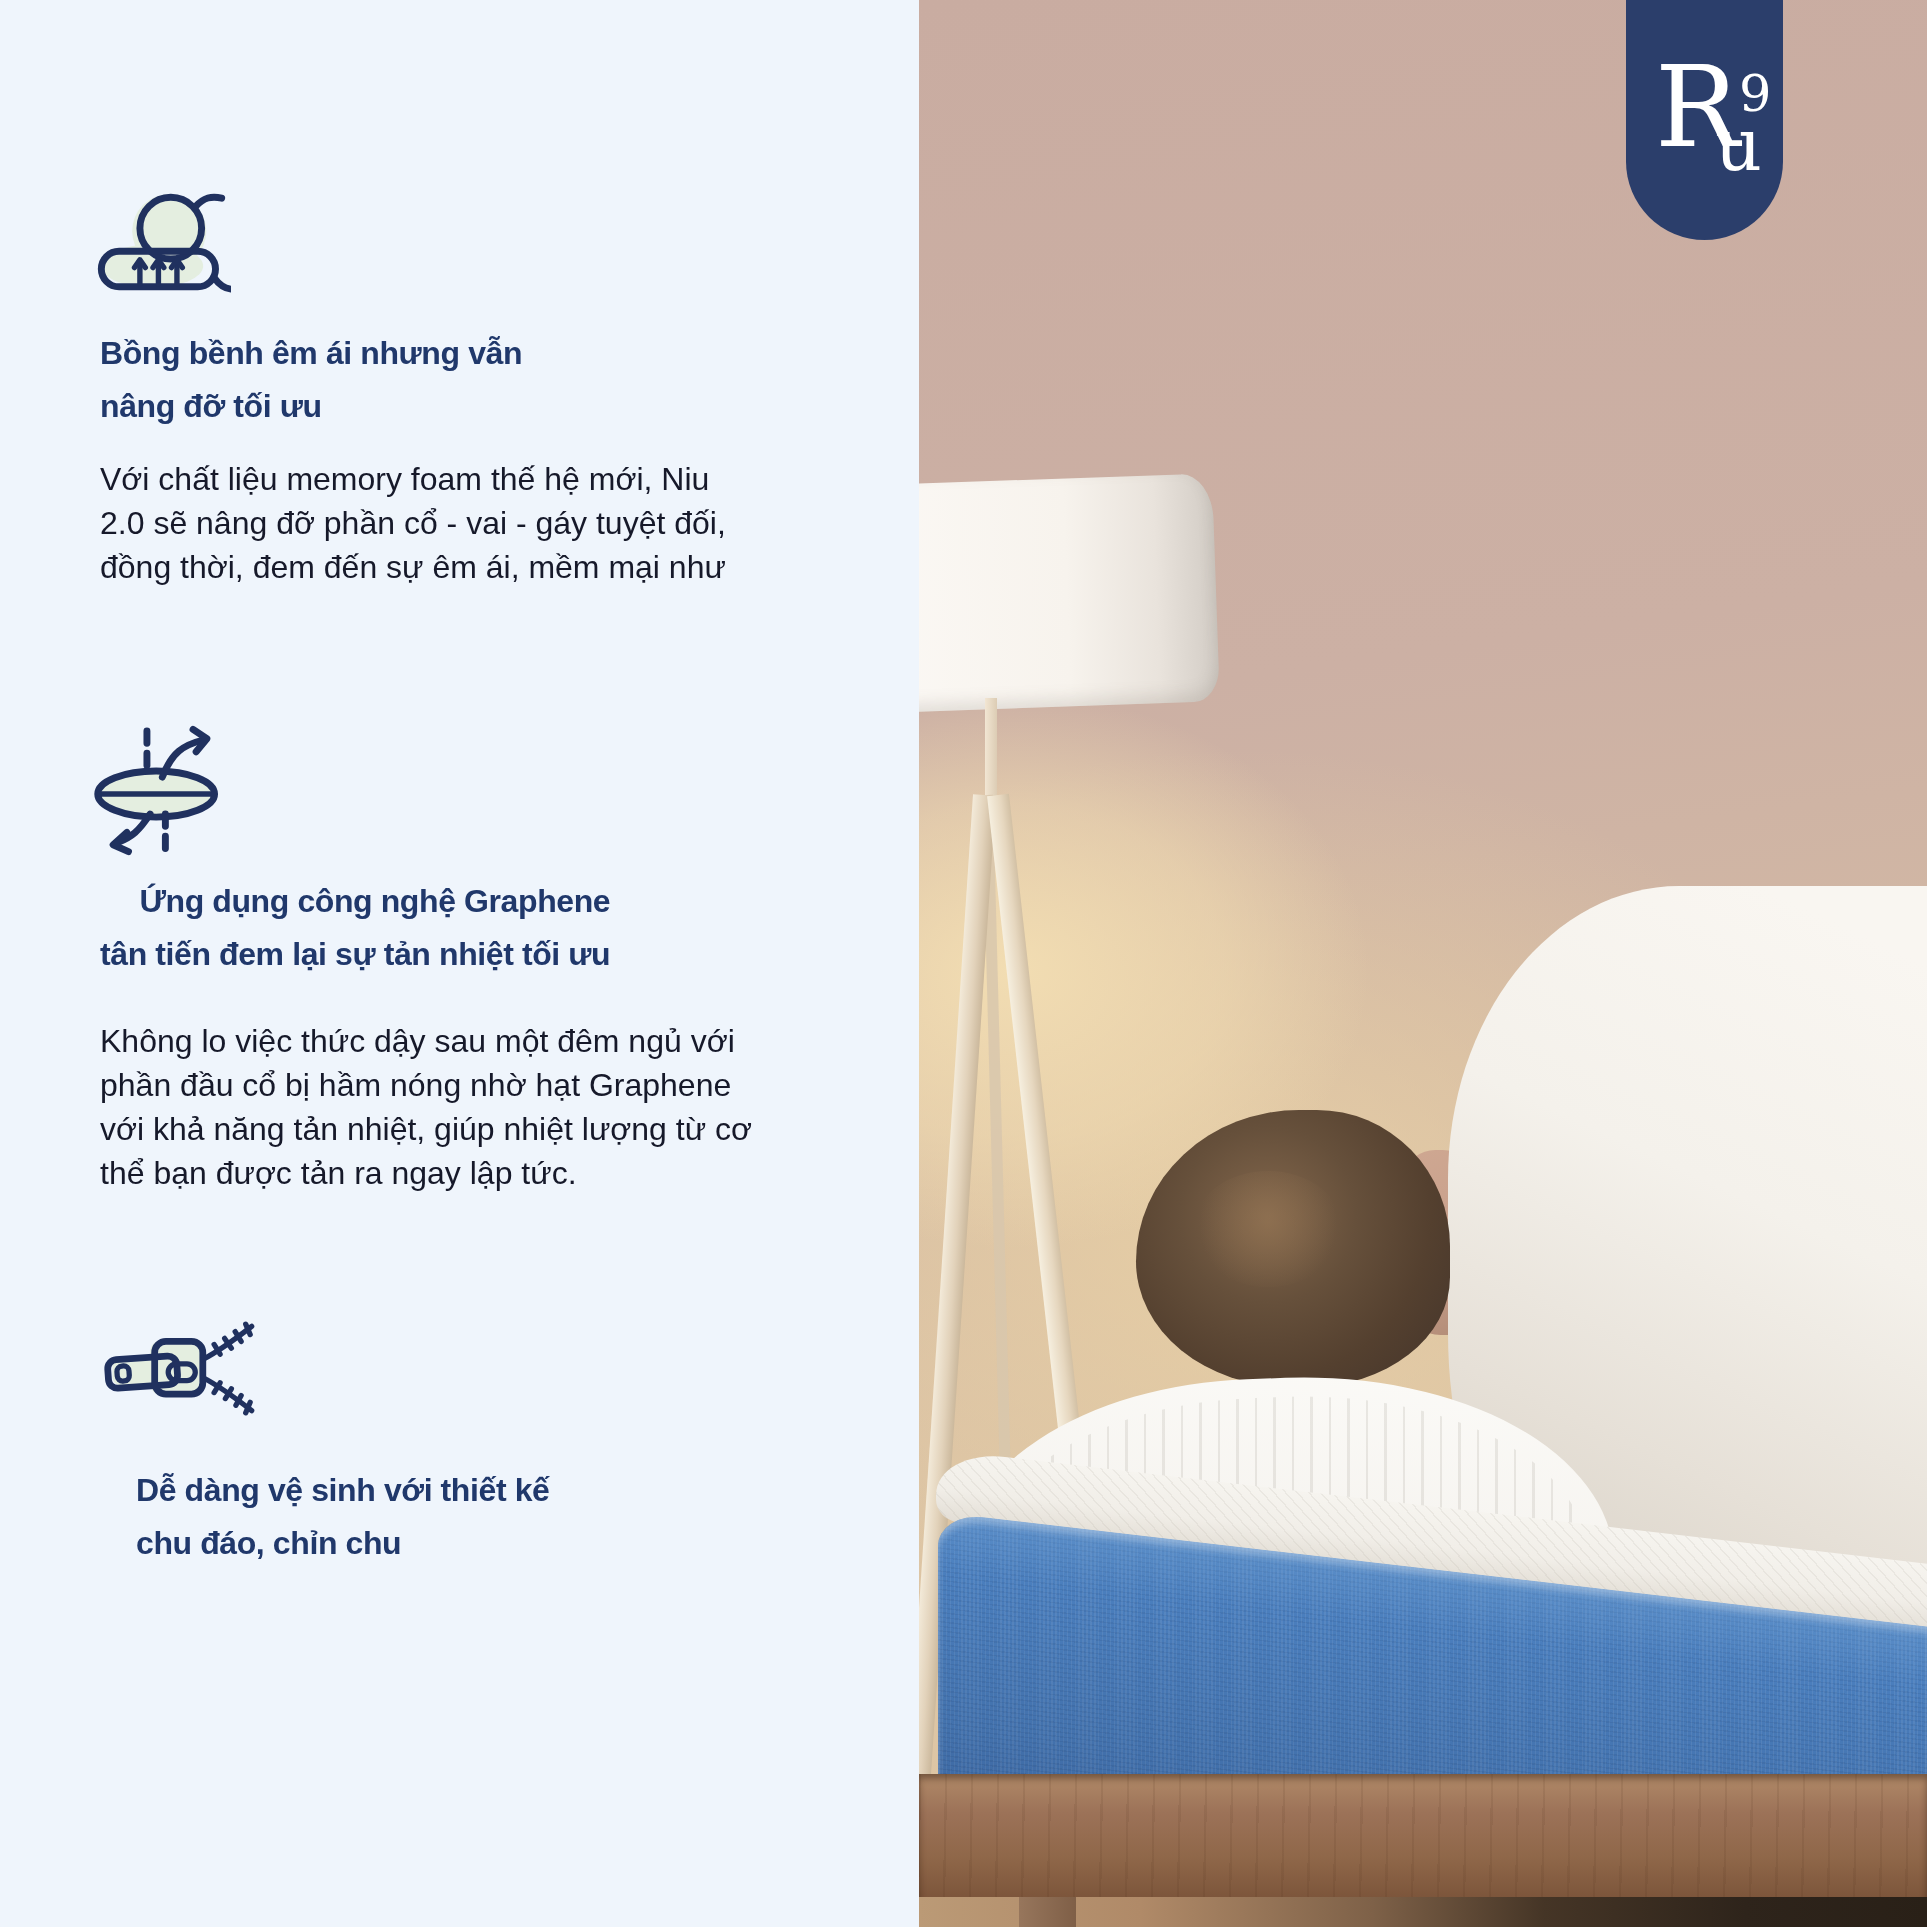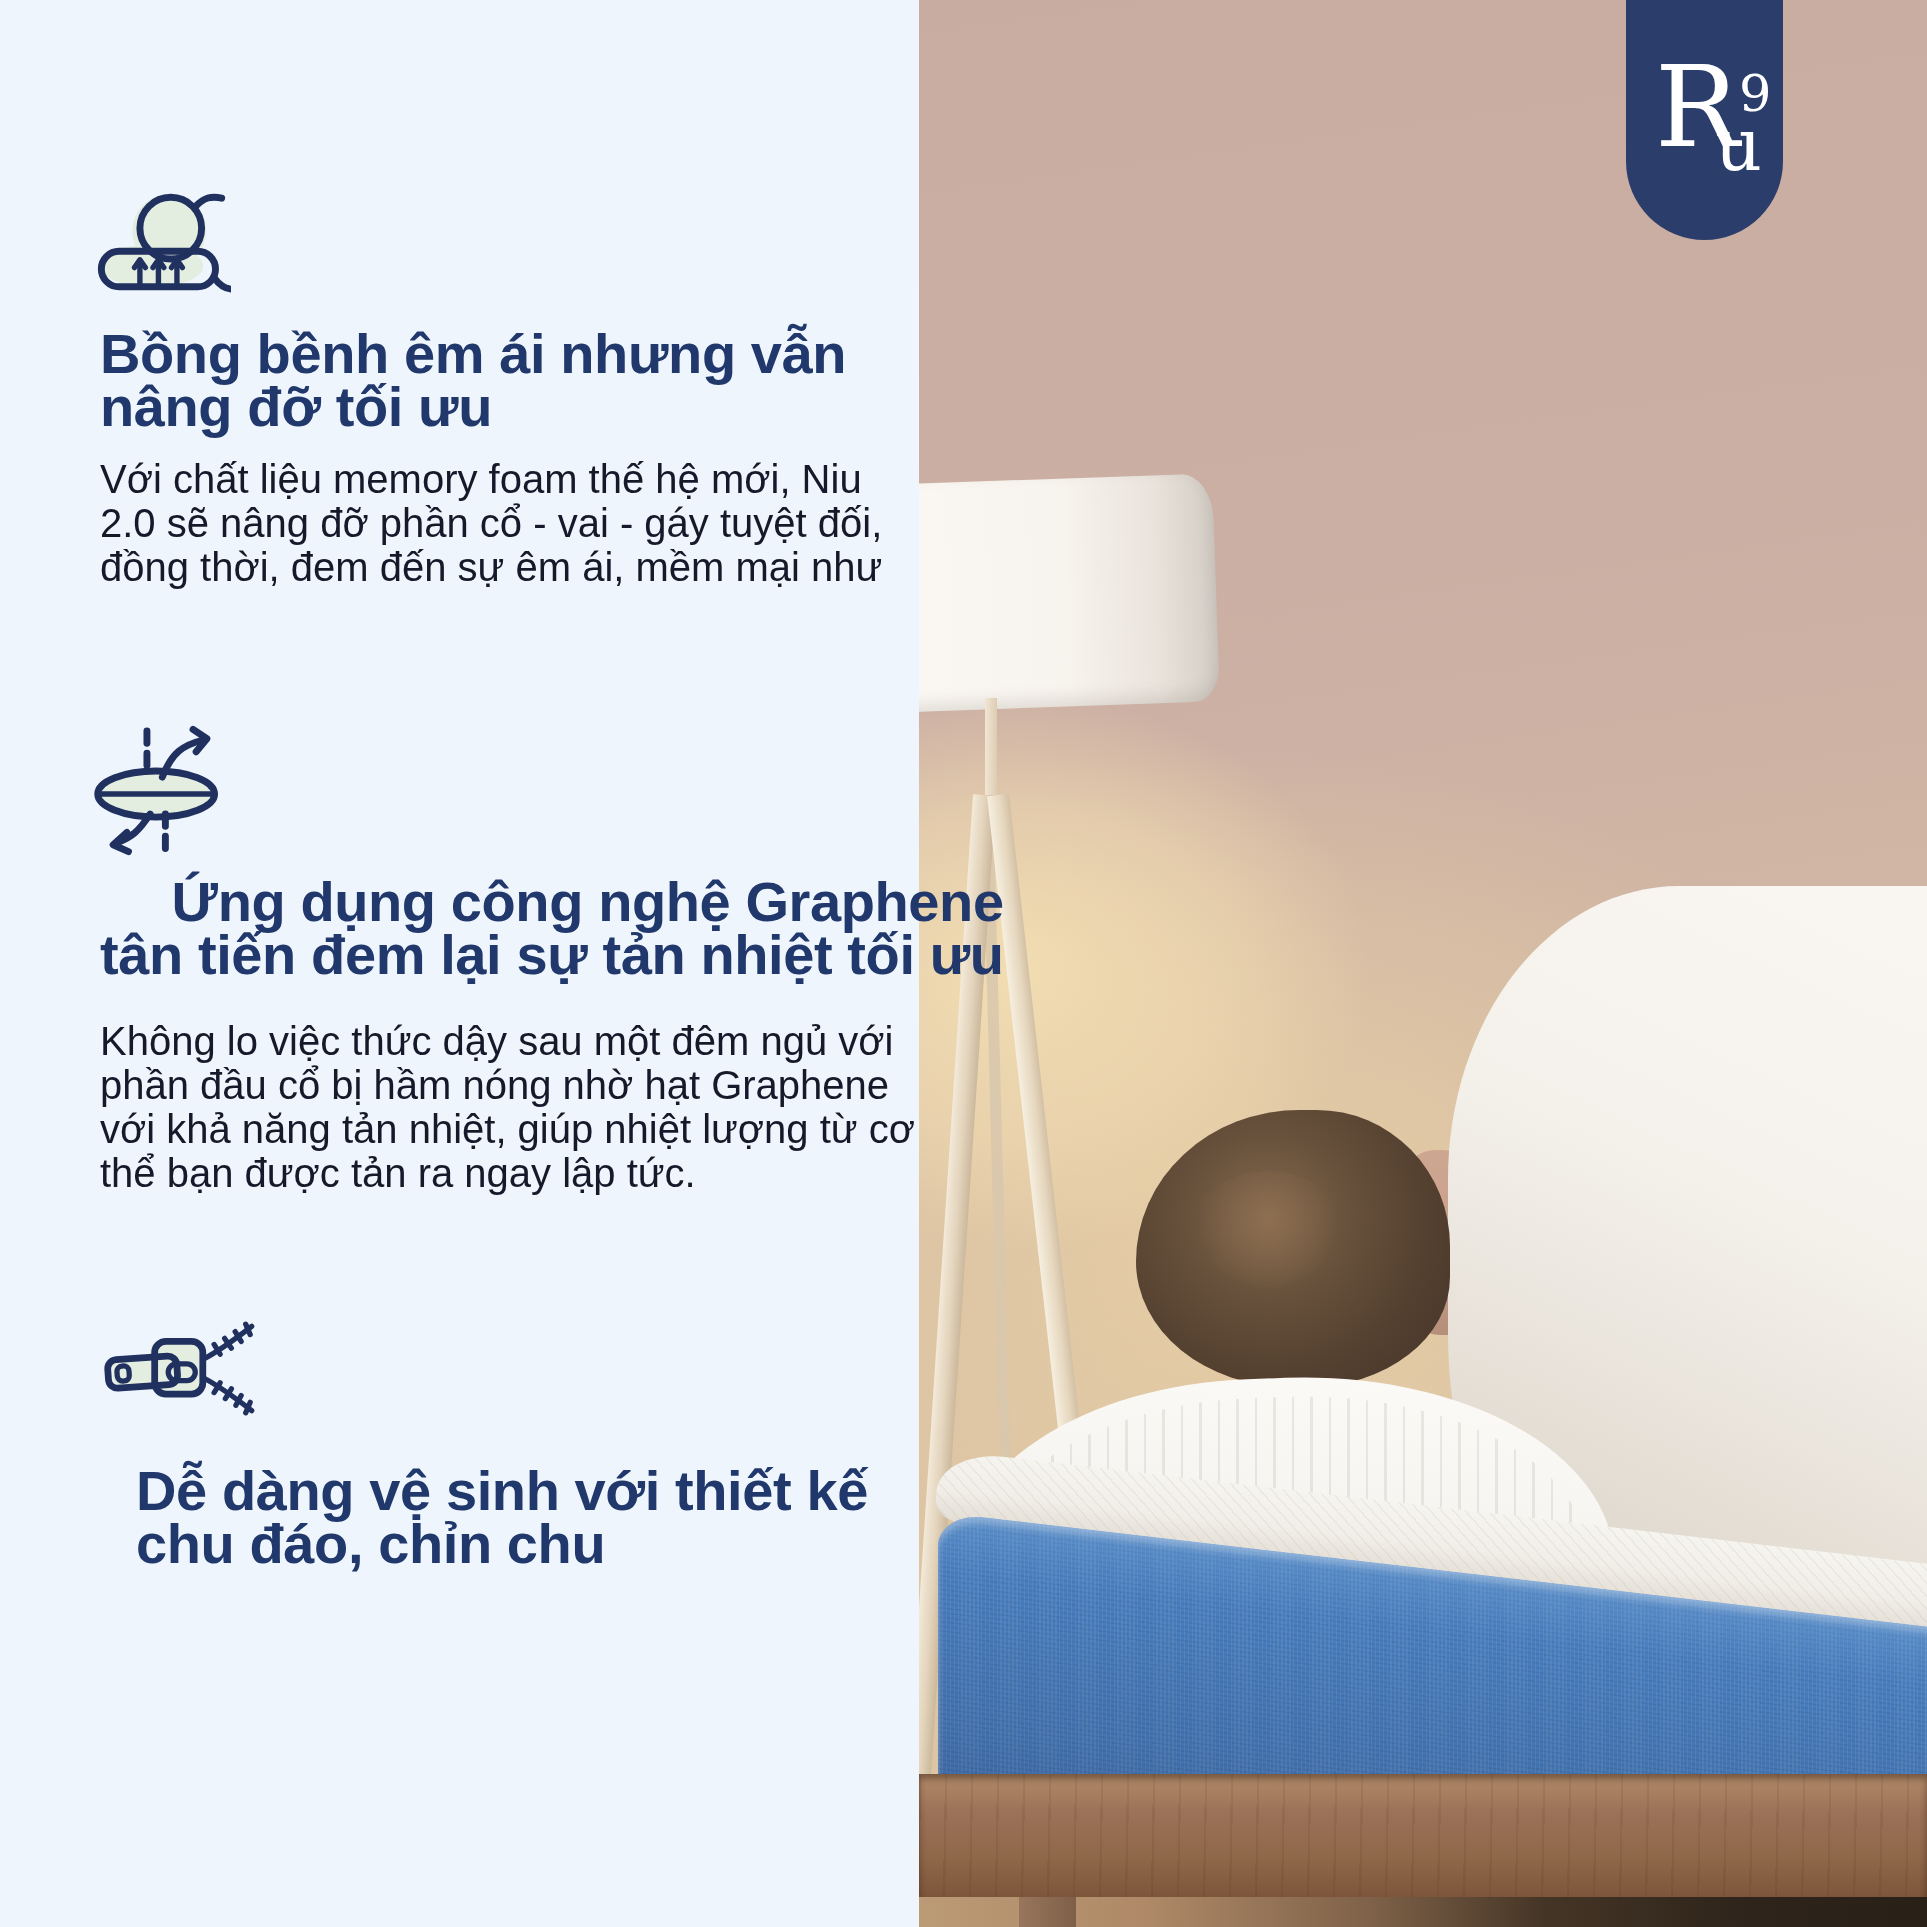--- a/index.html
+++ b/index.html
@@ -11,23 +11,23 @@
     --mattress-blue:#4a7ebd; --rail-wood:#9c7258; --floor-dark:#2e241b; --floor-light:#bb9a76;
   }
   *{margin:0;padding:0;box-sizing:border-box;}
   html,body{width:1927px;height:1927px;}
   body{font-family:"Liberation Sans","DejaVu Sans",sans-serif;}
   .page{position:relative;width:1927px;height:1927px;background:var(--panel-bg);overflow:hidden;}
 
   
   .icon-wrap{position:absolute;}
   .icon-wrap svg{display:block;}
-  .feature-heading{position:absolute;left:100px;font-weight:700;font-size:56px;line-height:53px;
+  .feature-heading{position:absolute;left:100px;font-weight:700;font-size:32px;line-height:53px;
     color:var(--heading-navy);letter-spacing:-0.4px;}
-  .feature-body{position:absolute;left:100px;font-size:40px;line-height:44px;color:var(--body-text);}
+  .feature-body{position:absolute;left:100px;font-size:32px;line-height:44px;color:var(--body-text);}
   .feature-heading span,.feature-body span{display:block;}
 
   
   .photo{position:absolute;left:919px;top:0;width:1008px;height:1927px;overflow:hidden;
     background:
       radial-gradient(478px 370px at 92px 971px, var(--wall-glow) 0%, rgba(242,221,178,.55) 45%, rgba(242,221,178,0) 75%),
       radial-gradient(925px 693px at 324px 1233px, rgba(233,209,165,.85) 0%, rgba(233,209,165,0) 70%),
       linear-gradient(172deg, var(--wall-top) 0%, #ccb0a4 35%, #d2b8a4 55%, #dbc3a4 75%, var(--wall-warm) 100%);}
   .photo > div{position:absolute;}
   .lamp-shade{left:-34px;top:479px;width:331px;height:228px;transform:rotate(-2deg);

